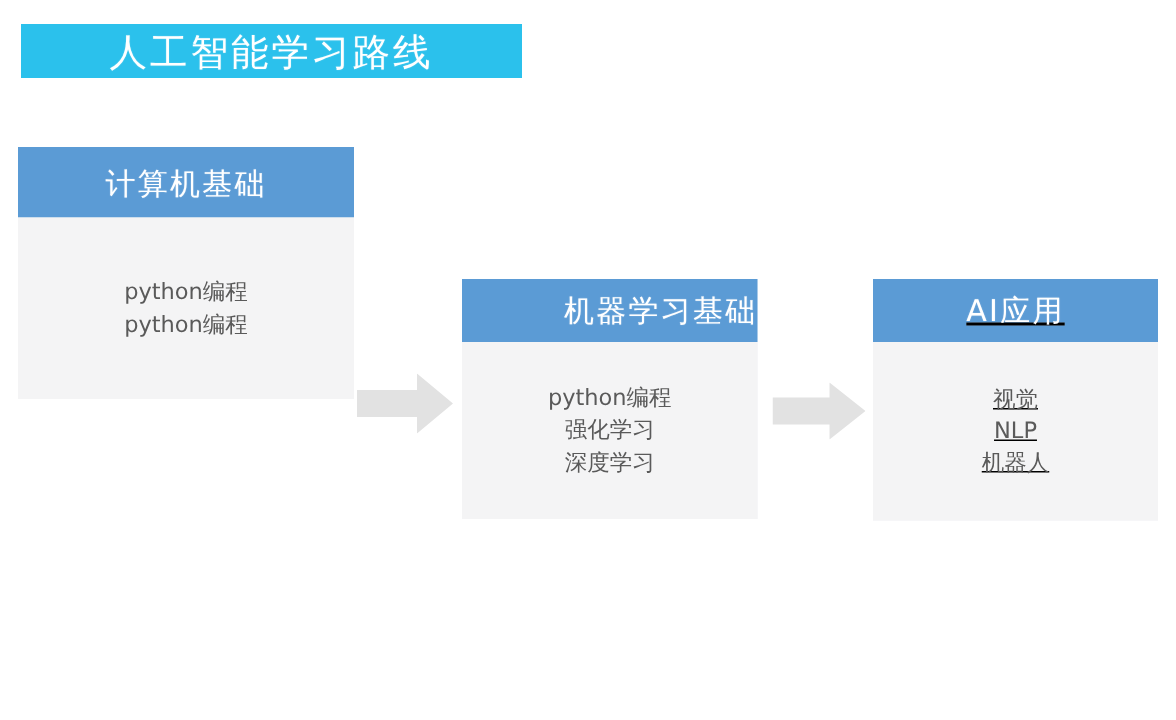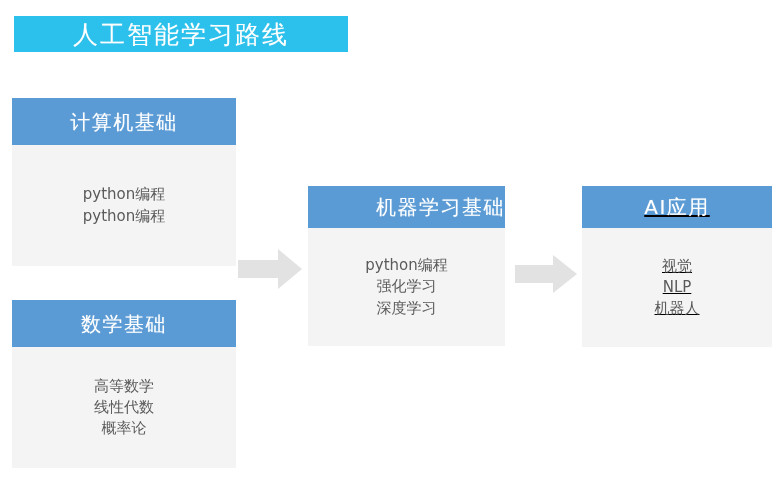--- a/index.html
+++ b/index.html
@@ -118,30 +118,20 @@
   <div class="card" id="card-cs">
     <div class="card-header">
       <span class="card-header-text">计算机基础</span>
     </div>
     <div class="card-body">
       <div class="card-body-line">python编程</div>
       <div class="card-body-line">python编程</div>
     </div>
   </div>
 
-  <div class="card" id="card-math">
-    <div class="card-header">
-      <span class="card-header-text">数学基础</span>
-    </div>
-    <div class="card-body">
-      <div class="card-body-line">高等数学</div>
-      <div class="card-body-line">线性代数</div>
-      <div class="card-body-line">概率论</div>
-    </div>
-  </div>
 
   <div class="arrow" id="arrow-1">
     <svg width="64" height="40" viewBox="0 0 64 40" xmlns="http://www.w3.org/2000/svg">
       <polygon points="0,11 40,11 40,0 64,20 40,40 40,29 0,29" fill="#e2e2e2"></polygon>
     </svg>
   </div>
 
   <div class="card" id="card-ml">
     <div class="card-header">
       <span class="card-header-text">机器学习基础</span>

